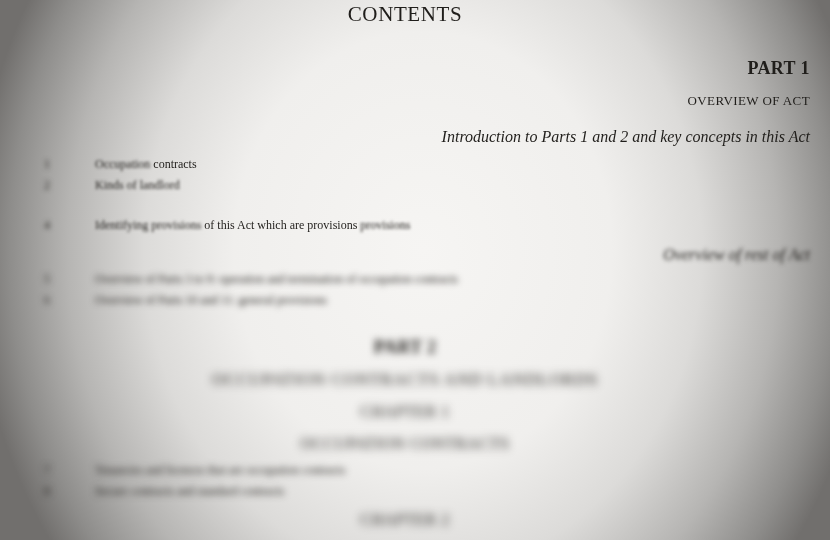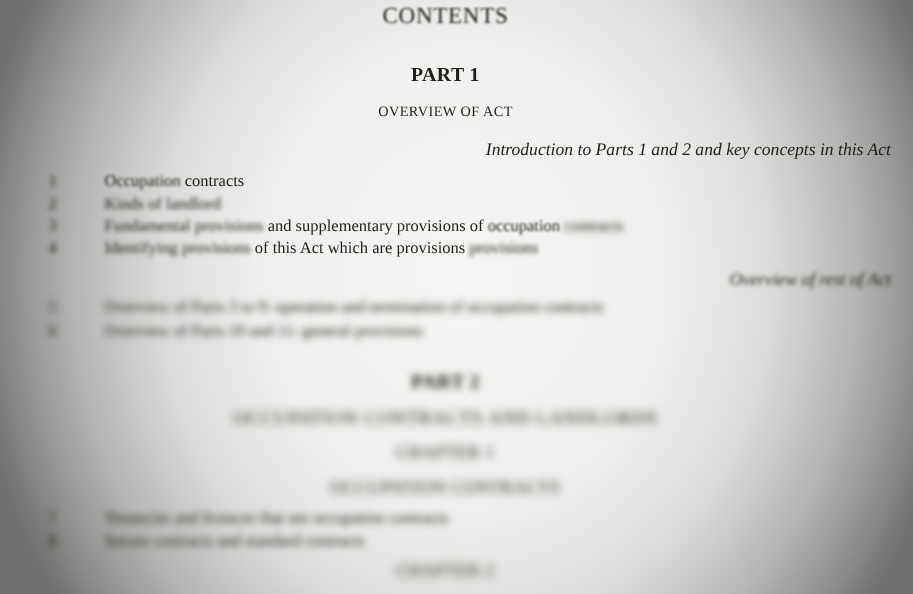--- a/index.html
+++ b/index.html
@@ -19,26 +19,26 @@
       #716f6d 100%);
   }
   .line{position:absolute;white-space:nowrap;}
   .c{left:0;width:810px;text-align:center;}
   .t-contents{font-size:21px;letter-spacing:.6px;}
   .t-part{font-size:18px;font-weight:bold;letter-spacing:.4px;}
   .t-parttitle{font-size:13px;letter-spacing:.4px;}
   .t-italic{font-style:italic;font-size:16px;text-align:right;}
   .t-caps{font-size:16px;letter-spacing:.5px;}
   .t-caps2{font-size:17px;letter-spacing:.8px;}
-  .row{position:absolute;left:0;width:100%;height:20px;font-size:15px;font-family:Liberation Serif, serif;}
+  .row{position:absolute;left:0;width:100%;height:20px;font-size:12px;font-family:Liberation Serif, serif;}
   .num{position:absolute;left:44px;}
   .txt{position:absolute;left:95px;white-space:nowrap;}
   
   .bA{filter:blur(.25px);}
-  .bB{filter:blur(.45px);}
+  .bB{filter:blur(.45px);text-align:right;}
   .bC{filter:blur(.75px);}
   .bD{filter:blur(1.1px);}
   .bE{filter:blur(1.5px);}
   .bF{filter:blur(1.8px);}
   .bG{filter:blur(2.1px);}
   .bH{filter:blur(2.4px);}
   .bI{filter:blur(2.8px);}
   .bJ{filter:blur(3.2px);}
   .bK{filter:blur(3.6px);}
   .bL{filter:blur(4px);}
@@ -60,24 +60,20 @@
   <div class="row" style="top:157px">
     <span class="num bH">1</span>
     <span class="txt"><span class="bE">Occupation</span><span class="bA"> contracts</span></span>
   </div>
 
   <div class="row" style="top:178px">
     <span class="num bH">2</span>
     <span class="txt"><span class="bF">Kinds of landlord</span></span>
   </div>
 
-  <div class="row" style="top:198px">
-    <span class="num bH">3</span>
-    <span class="txt"><span class="bF">Fundamental provisions</span><span class="bA"> and supplementary provisions of </span><span class="bD">occupation</span><span class="bI"> contracts</span></span>
-  </div>
 
   <div class="row" style="top:218px">
     <span class="num bH">4</span>
     <span class="txt"><span class="bF">Identifying provisions</span><span class="bA"> of this Act which are provisions </span><span class="bF">provisions</span></span>
   </div>
 
   <div class="line c t-italic bG" style="top:246px">Overview of rest of Act</div>
 
   <div class="row" style="top:272px">
     <span class="num bJ">5</span>

